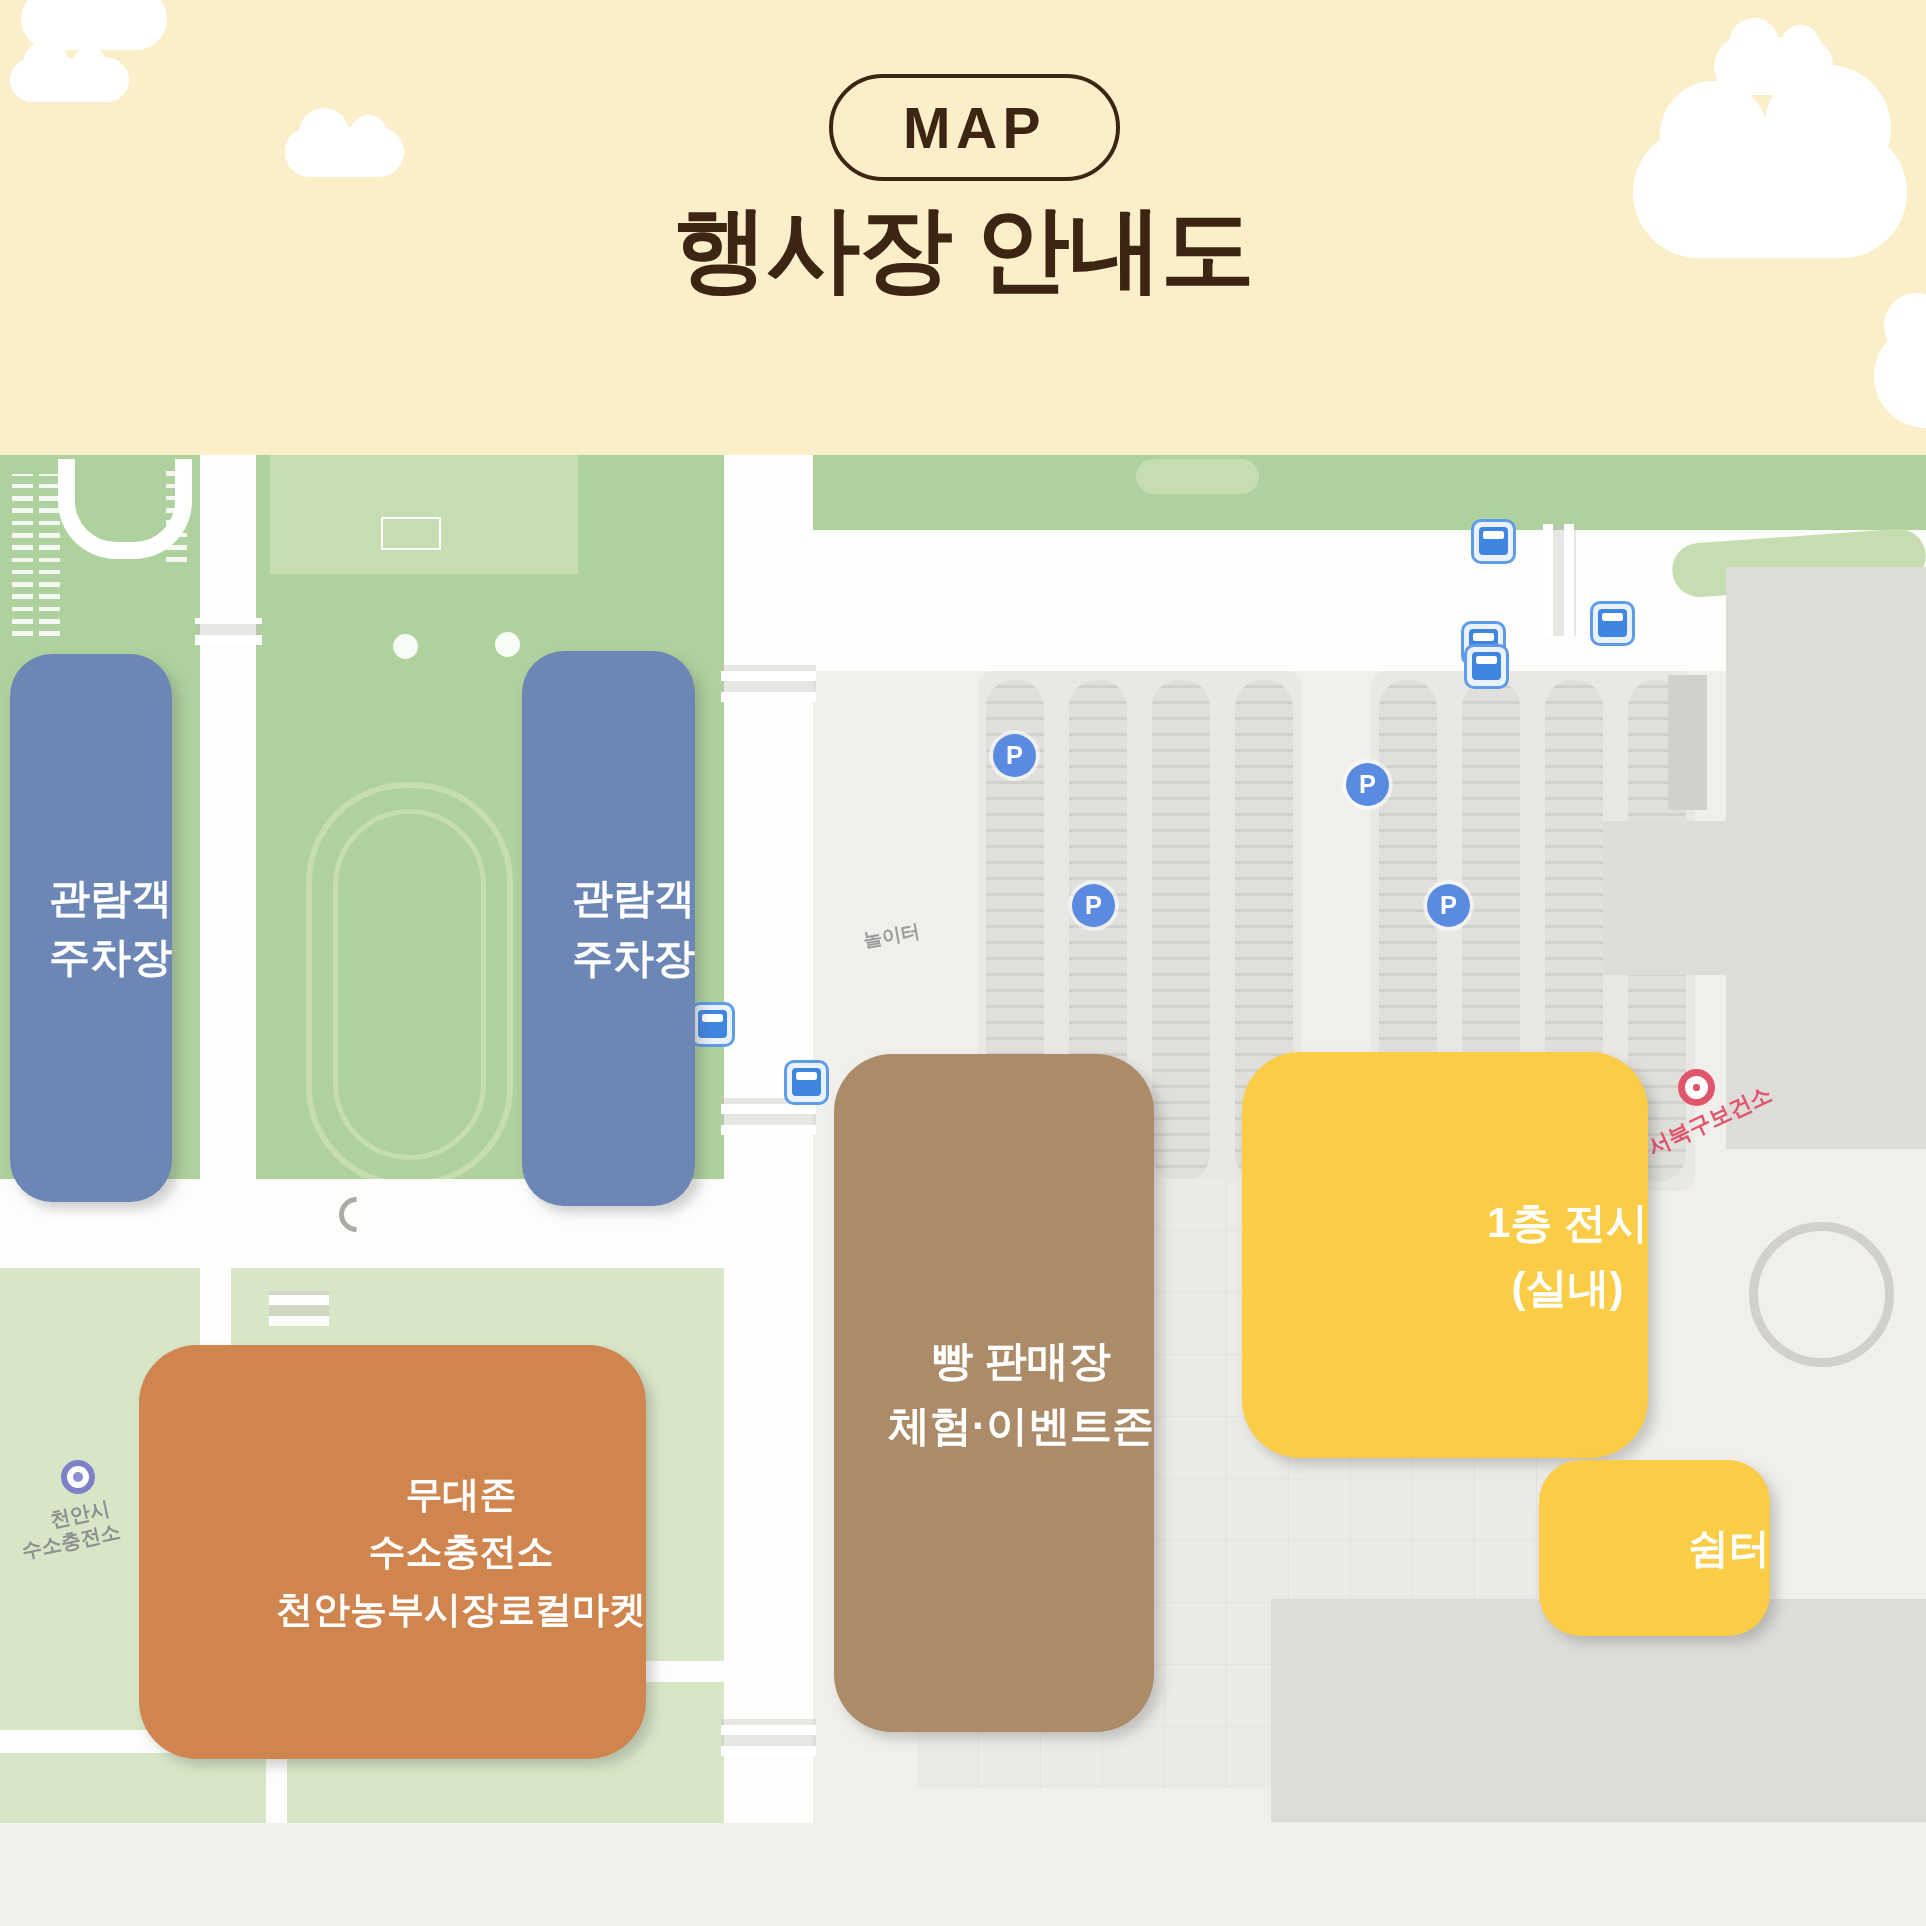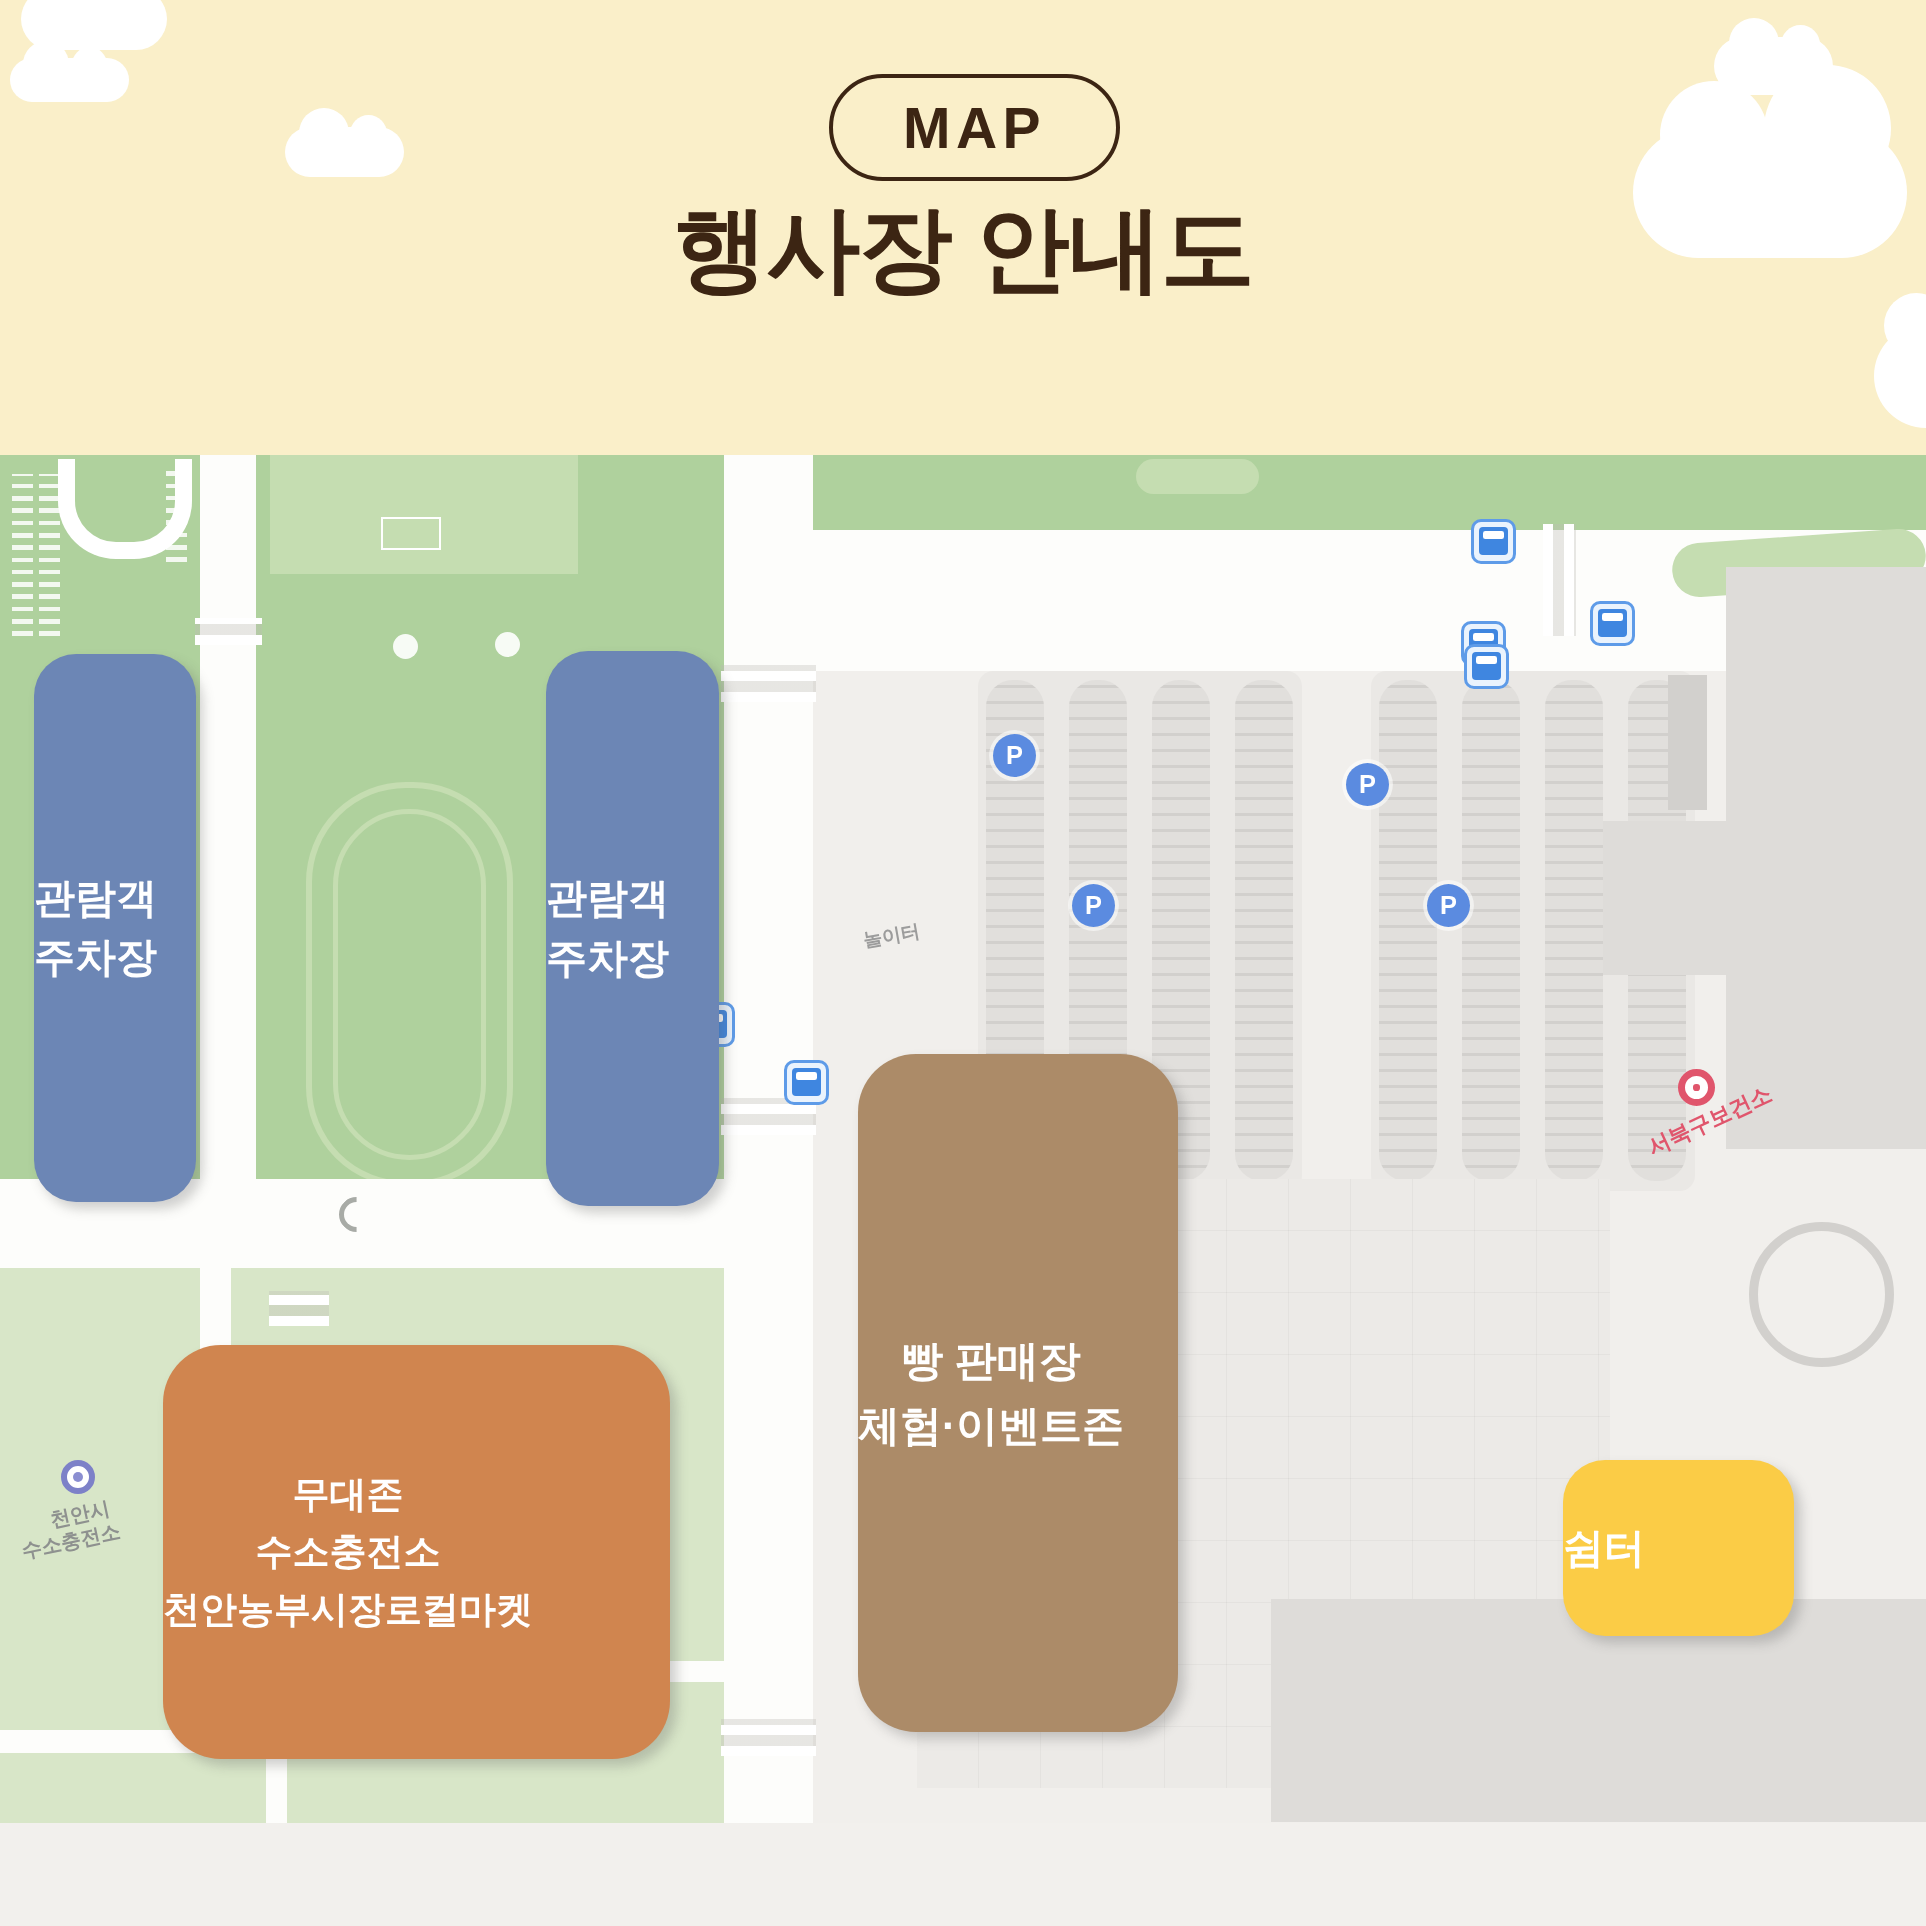--- a/index.html
+++ b/index.html
@@ -65,22 +65,22 @@
   .ring-red::after{content:"";position:absolute;left:50%;top:50%;width:6.2px;height:6.2px;margin:-3.1px 0 0 -3.1px;border-radius:50%;background:var(--red);}
   .label-hydro1{left:50px;top:1046px;font-size:20px;color:#8E918F;transform:rotate(-12deg);}
   .label-hydro2{left:21px;top:1073px;font-size:20px;color:#8E918F;transform:rotate(-12deg);}
   .ring-purple{left:61px;top:1005px;width:22.3px;height:22.3px;border:6.2px solid #7D81C8;border-radius:50%;background:#fff;}
   .ring-purple::after{content:"";position:absolute;left:50%;top:50%;width:10px;height:10px;margin:-5px 0 0 -5px;border-radius:50%;background:#8B8ED1;}
 
   .uturn{left:339px;top:742px;width:25px;height:25px;border:5px solid #A8ABA6;border-radius:50%;
          border-bottom-color:transparent;border-left-color:transparent;transform:rotate(-135deg);background:transparent;}
 
   
-  .zone{position:absolute;display:flex;align-items:center;justify-content:flex-start;text-align:center;
-        box-shadow:6.2px 7px 11.6px rgba(90,90,90,.28);margin-left:24px;}
+  .zone{position:absolute;display:flex;align-items:center;justify-content:flex-end;text-align:center;
+        box-shadow:6.2px 7px 11.6px rgba(90,90,90,.28);}
   .zone-label{white-space:pre-line;color:#fff;font-weight:800;}
   .zone-blue1{left:10px;top:199px;width:162px;height:548px;background:var(--blue);border-radius:42px;}
   .zone-blue2{left:522px;top:196px;width:173px;height:555px;background:var(--blue);border-radius:42px;}
   .zone-blue1 .zone-label,.zone-blue2 .zone-label{font-size:41px;line-height:1.45;}
   .zone-orange{left:139px;top:890px;width:507px;height:414px;background:var(--orange);border-radius:58px;}
   .zone-orange .zone-label{font-size:37px;line-height:1.55;}
   .zone-brown{left:834px;top:599px;width:320px;height:678px;background:var(--brown);border-radius:58px;}
   .zone-brown .zone-label{font-size:42px;line-height:1.55;}
   .zone-yellow{left:1242px;top:597px;width:406px;height:406px;background:var(--yellow);border-radius:58px;}
   .zone-yellow .zone-label{font-size:42px;line-height:1.55;}
@@ -218,20 +218,24 @@
     </div>
     <div class="zone zone-orange">
       <span class="zone-label">무대존
 수소충전소
 천안농부시장로컬마켓</span>
     </div>
     <div class="zone zone-brown">
       <span class="zone-label">빵 판매장
 체험·이벤트존</span>
     </div>
+    <div class="zone zone-yellow">
+      <span class="zone-label">1층 전시
+(실내)</span>
+    </div>
     <div class="zone zone-shelter">
       <span class="zone-label">쉼터</span>
     </div>
   </div>
 
 
 </div>
 
 
 </body></html>

